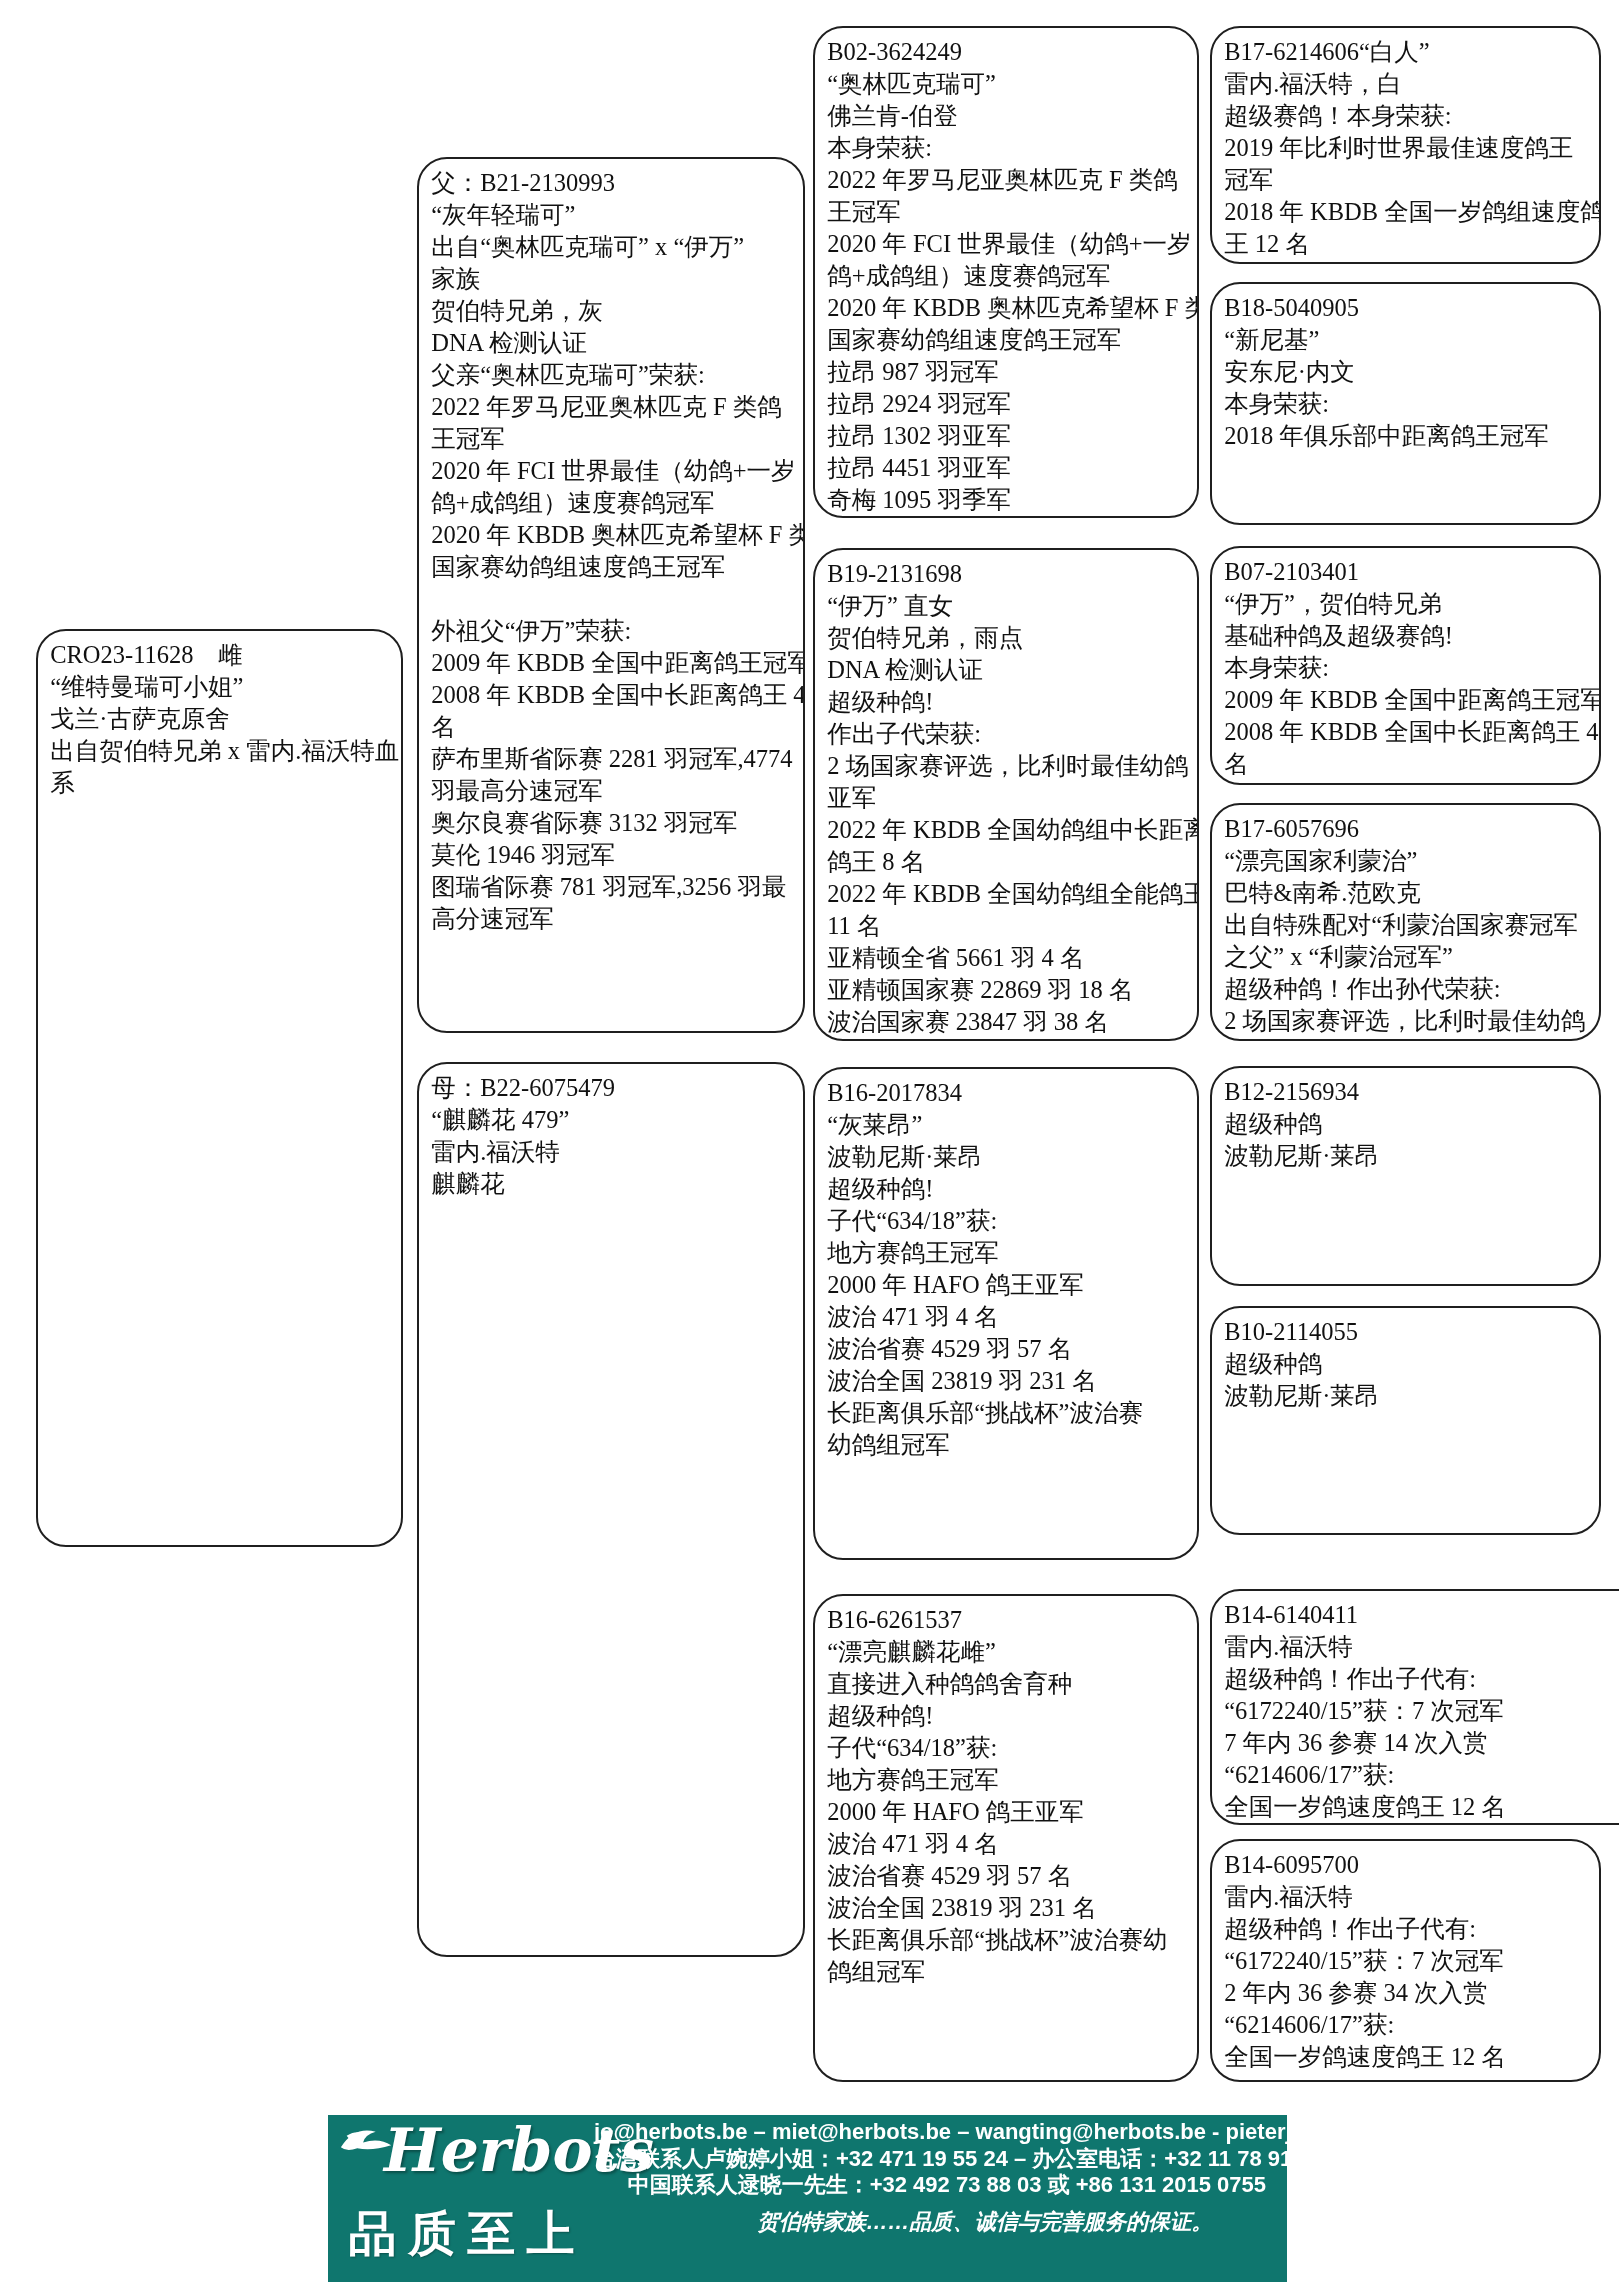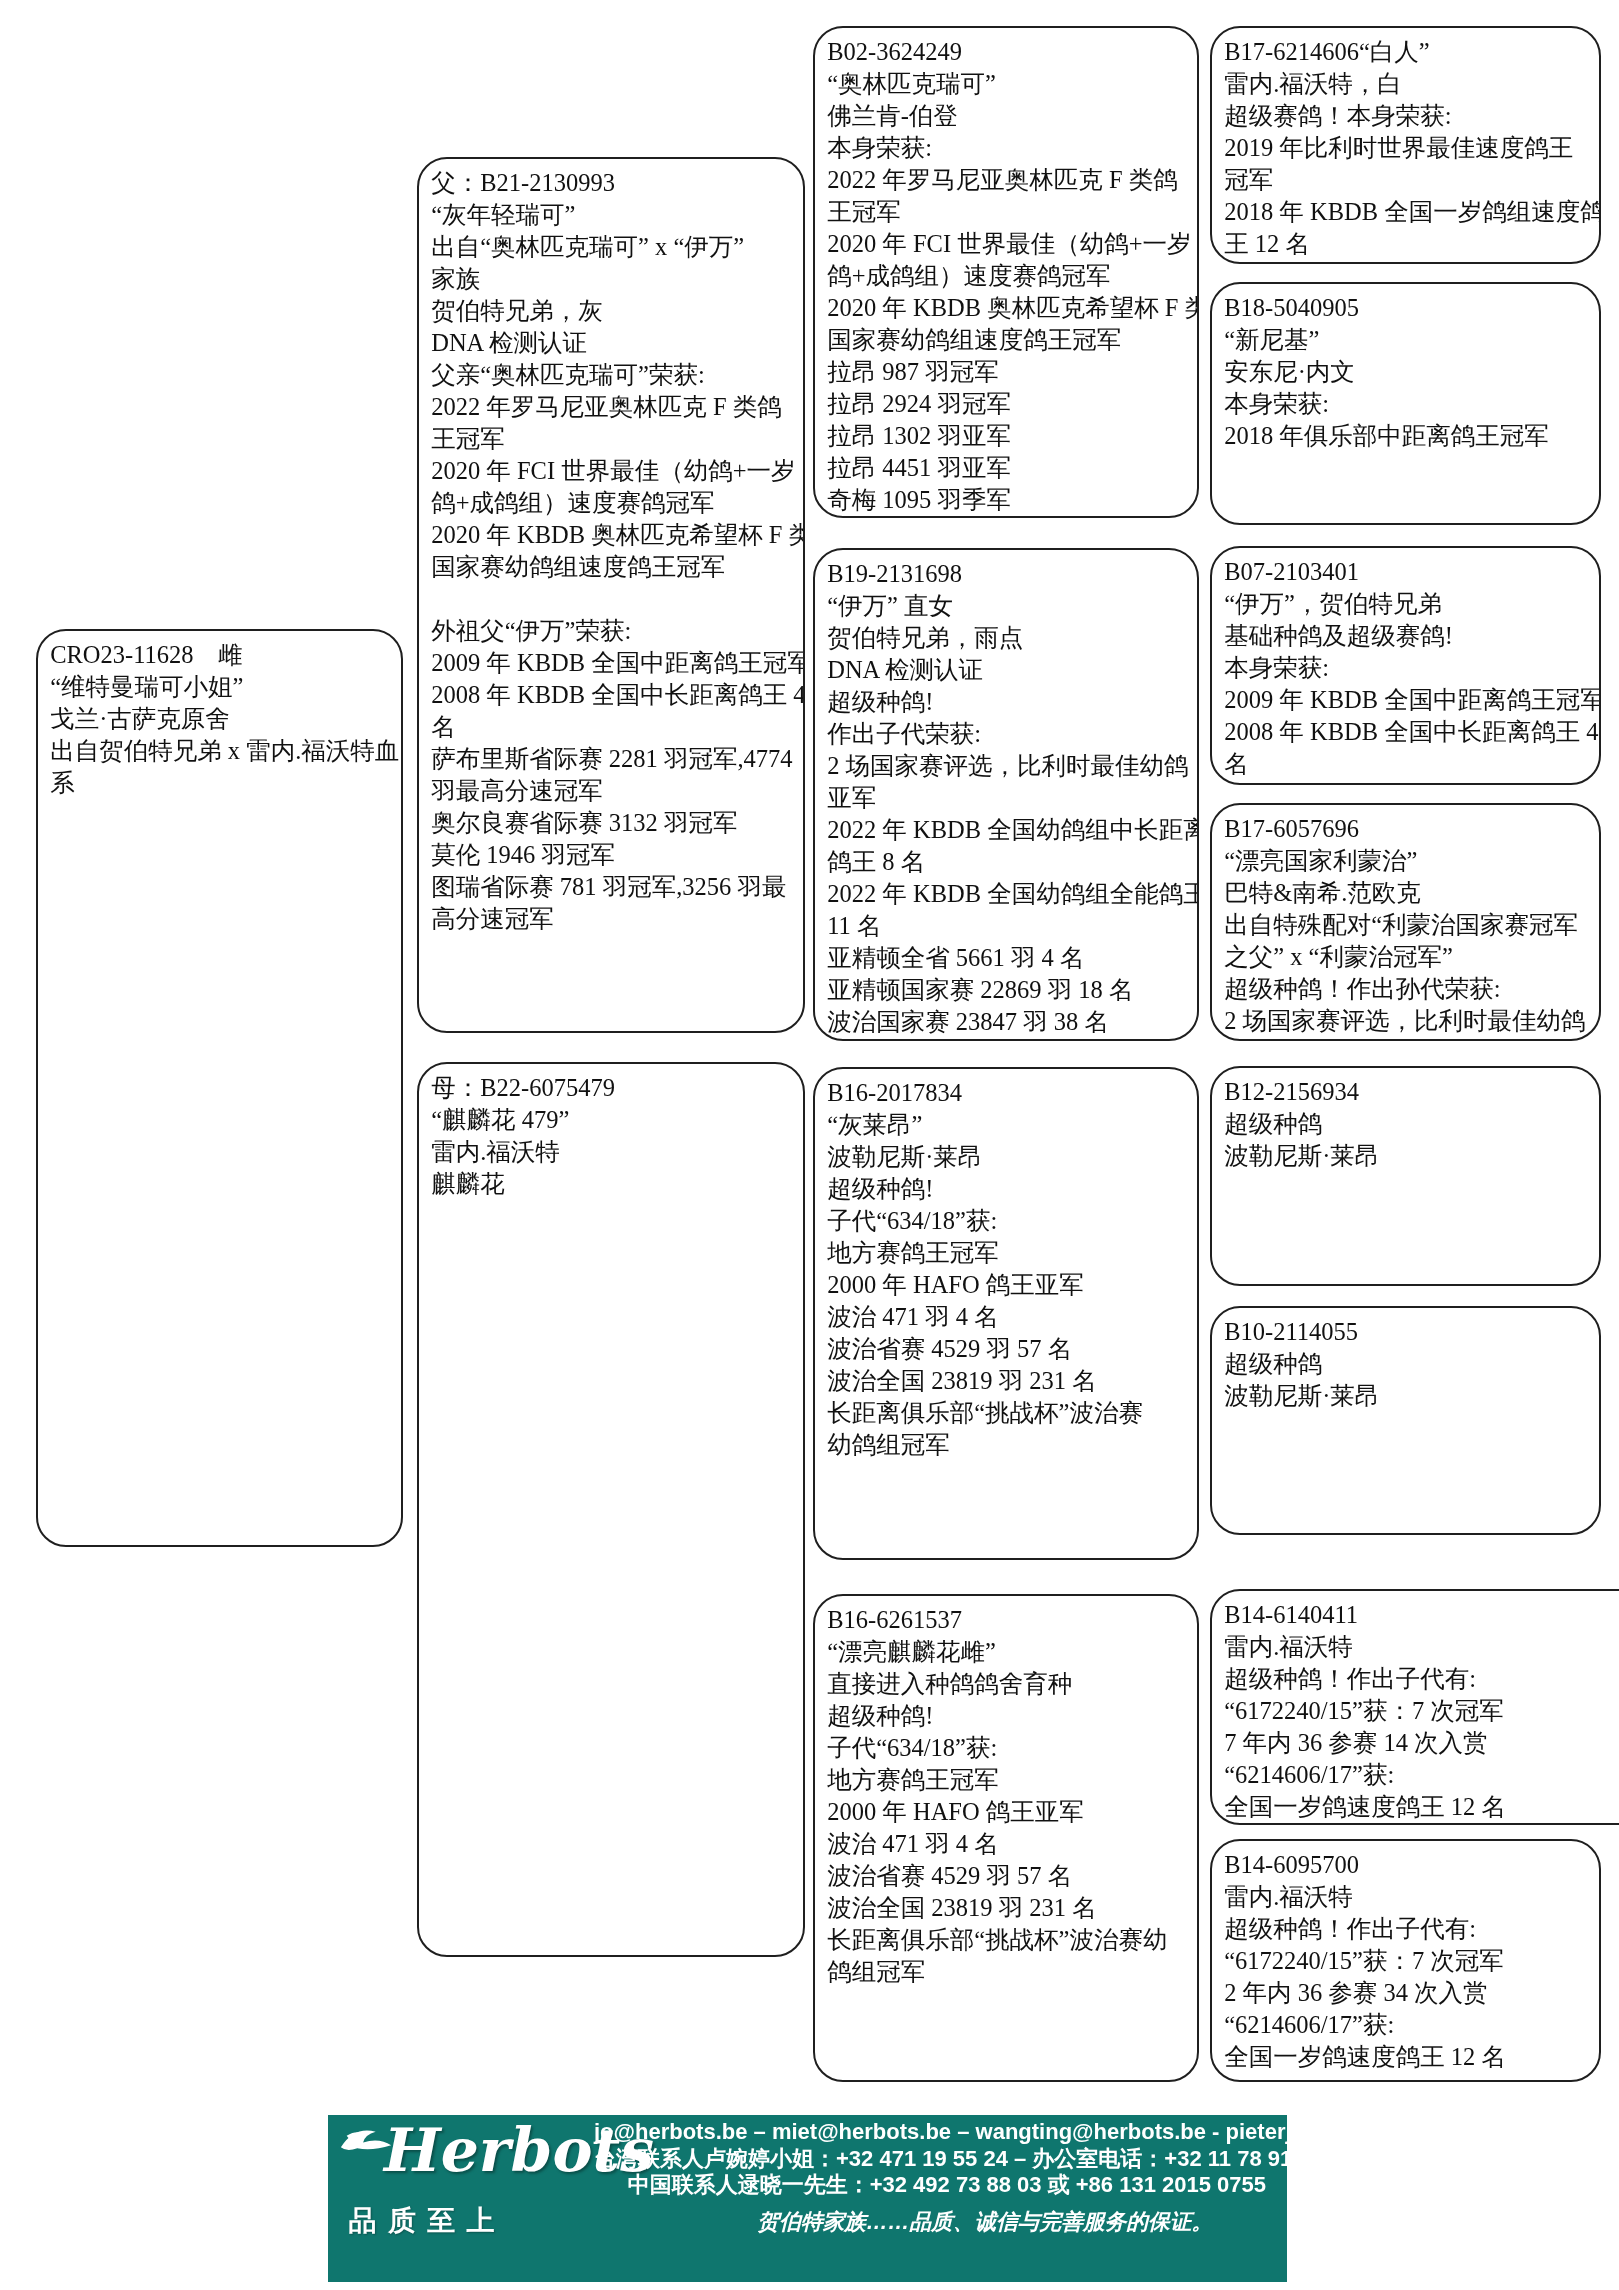--- a/index.html
+++ b/index.html
@@ -39,21 +39,21 @@
   .logo-script {
     position:absolute; left:41px; top:1.9px;
     font-family:"DejaVu Serif",serif;
     font-style:italic; font-weight:bold;
     font-size:60px; line-height:66px;
     text-shadow:1.9px 1.9px 2.8px rgba(0,0,0,0.35);
   }
   .dove { position:absolute; left:-5.6px; top:5.6px; width:58px; height:41px; }
   .logo-sub {
     position:absolute; left:5.6px; top:87px;
-    font-size:28px; font-weight:bold; letter-spacing:11.3px;
+    font-size:48px; font-weight:bold; letter-spacing:11.3px;
     text-shadow:0.9px 0.9px 1.9px rgba(0,0,0,0.3);
     white-space:nowrap;
   }
   .contact-line {
     position:absolute; left:266px; width:672px;
     text-align:right; font-size:22px; font-weight:bold;
     white-space:nowrap;
   }
   .email-line { top:3.8px; }
   .tw-line { top:29px; }

